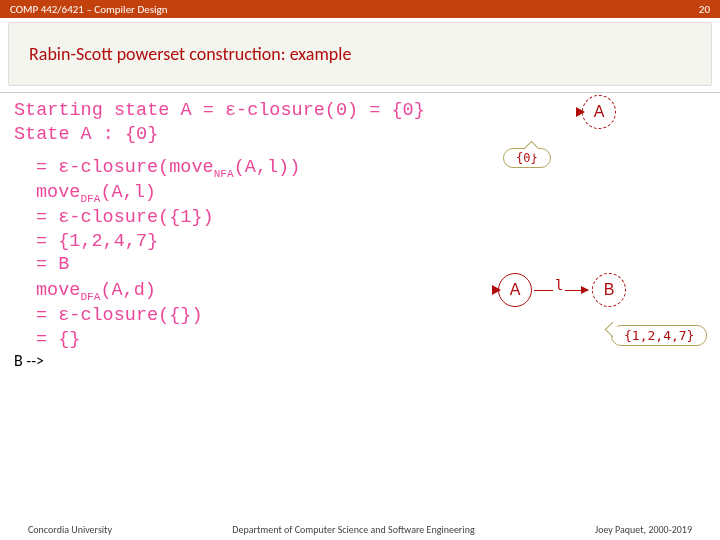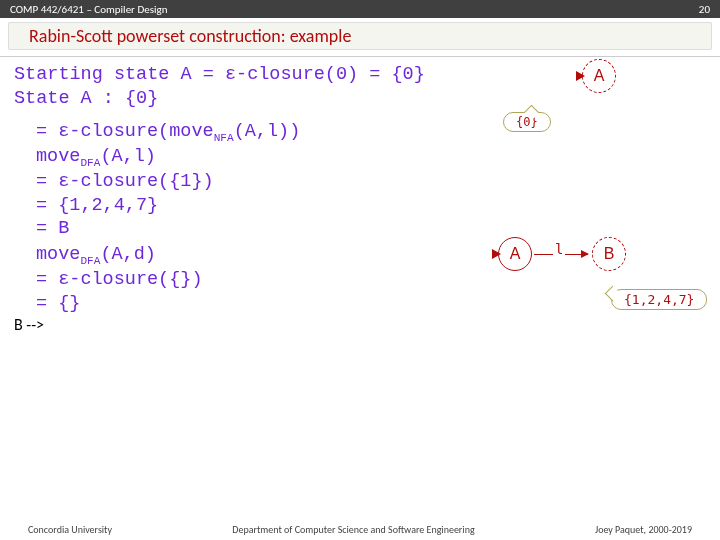--- a/index.html
+++ b/index.html
@@ -5,52 +5,52 @@
   * { margin: 0; padding: 0; box-sizing: border-box; }
   body {
     width: 720px;
     height: 540px;
     background: #fff;
     font-family: "Segoe UI", Calibri, sans-serif;
     position: relative;
     overflow: hidden;
   }
   .header-bar {
-    background: #404040;
+    background: #c2410c;
     color: #fff;
     display: flex;
     justify-content: space-between;
     align-items: center;
     padding: 2px 10px;
     font-size: 11px;
     height: 18px;
   }
   .title-region {
     border-bottom: 1px solid #ccc;
     padding: 2px 0 4px 0;
   }
   .title-bar {
     background: #f5f5f0;
     border: 1px solid #ddd;
     border-radius: 2px;
     margin: 2px 8px;
-    padding: 2px 20px;
+    padding: 20px 20px;
     font-size: 18px;
     color: #b10c0c;
     font-family: "Segoe UI Light", Calibri, sans-serif;
   }
   .content {
     position: relative;
     padding: 6px 14px;
   }
   .mono {
     font-family: Consolas, "Courier New", monospace;
     font-size: 18.5px;
     line-height: 1.28;
-    color: #6d28d9;
+    color: #ec4899;
   }
   .block { margin-top: 10px; }
   sub { font-size: 0.6em; vertical-align: sub; }
   .footer {
     position: absolute;
     bottom: 4px;
     left: 0;
     width: 720px;
     display: flex;
     justify-content: space-between;

